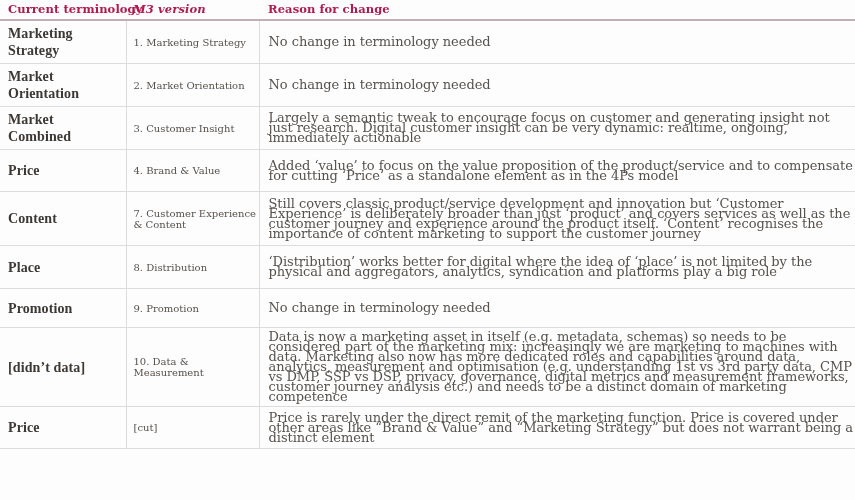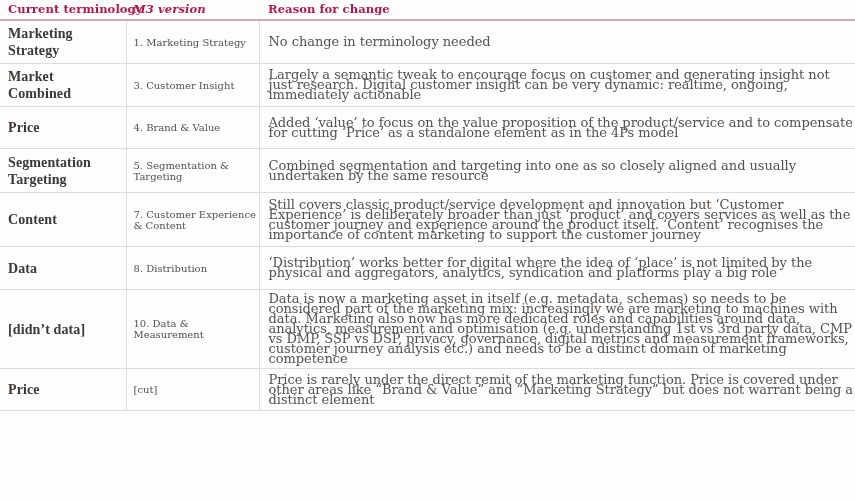--- a/index.html
+++ b/index.html
@@ -61,46 +61,50 @@
       <th class="h2">M3 version</th>
       <th class="h3">Reason for change</th>
     </tr>
   </thead>
   <tbody>
     <tr style="height:39px">
       <td class="c1">Marketing Strategy</td>
       <td class="c2">1. Marketing Strategy</td>
       <td class="c3">No change in terminology needed</td>
     </tr>
+    <tr style="height:37px">
+      <td class="c1">Market Orientation</td>
+      <td class="c2">2. Market Orientation</td>
+      <td class="c3">No change in terminology needed</td>
+    </tr>
     <tr style="height:43px">
       <td class="c1">Market Combined</td>
       <td class="c2">3. Customer Insight</td>
       <td class="c3">Largely a semantic tweak to encourage focus on customer and generating insight not just research. Digital customer insight can be very dynamic: realtime, ongoing, immediately actionable</td>
     </tr>
     <tr style="height:42px">
       <td class="c1">Price</td>
       <td class="c2">4. Brand &amp; Value</td>
       <td class="c3">Added ‘value’ to focus on the value proposition of the product/service and to compensate for cutting ‘Price’ as a standalone element as in the 4Ps model</td>
     </tr>
-    <tr style="height:44px">
-      <td class="c1">Segmentation
-Targeting</td>
-      <td class="c2">5. Segmentation &amp; Targeting</td>
-      <td class="c3">Combined segmentation and targeting into one as so closely aligned and usually undertaken by the same resource</td>
-    </tr>
     <tr style="height:54px">
       <td class="c1">Content</td>
       <td class="c2">7. Customer Experience
 &amp; Content</td>
       <td class="c3">Still covers classic product/service development and innovation but ‘Customer Experience’ is deliberately broader than just ‘product’ and covers services as well as the customer journey and experience around the product itself. ‘Content’ recognises the importance of content marketing to support the customer journey</td>
     </tr>
     <tr style="height:43px">
-      <td class="c1">Data</td>
+      <td class="c1">Place</td>
       <td class="c2">8. Distribution</td>
       <td class="c3">‘Distribution’ works better for digital where the idea of ‘place’ is not limited by the physical and aggregators, analytics, syndication and platforms play a big role</td>
+    </tr>
+    <tr style="height:39px">
+      <td class="c1">Promotion</td>
+      <td class="c2">9. Promotion</td>
+      <td class="c3">No change in terminology needed</td>
     </tr>
     <tr style="height:59px">
       <td class="c1">[didn’t data]</td>
       <td class="c2">10. Data &amp; Measurement</td>
       <td class="c3">Data is now a marketing asset in itself (e.g. metadata, schemas) so needs to be considered part of the marketing mix: increasingly we are marketing to machines with data. Marketing also now has more dedicated roles and capabilities around data, analytics, measurement and optimisation (e.g. understanding 1st vs 3rd party data, CMP vs DMP, SSP vs DSP, privacy, governance, digital metrics and measurement frameworks, customer journey analysis etc.) and needs to be a distinct domain of marketing competence</td>
     </tr>
     <tr style="height:42px">
       <td class="c1">Price</td>
       <td class="c2">[cut]</td>
       <td class="c3">Price is rarely under the direct remit of the marketing function. Price is covered under other areas like “Brand &amp; Value” and “Marketing Strategy” but does not warrant being a distinct element</td>

